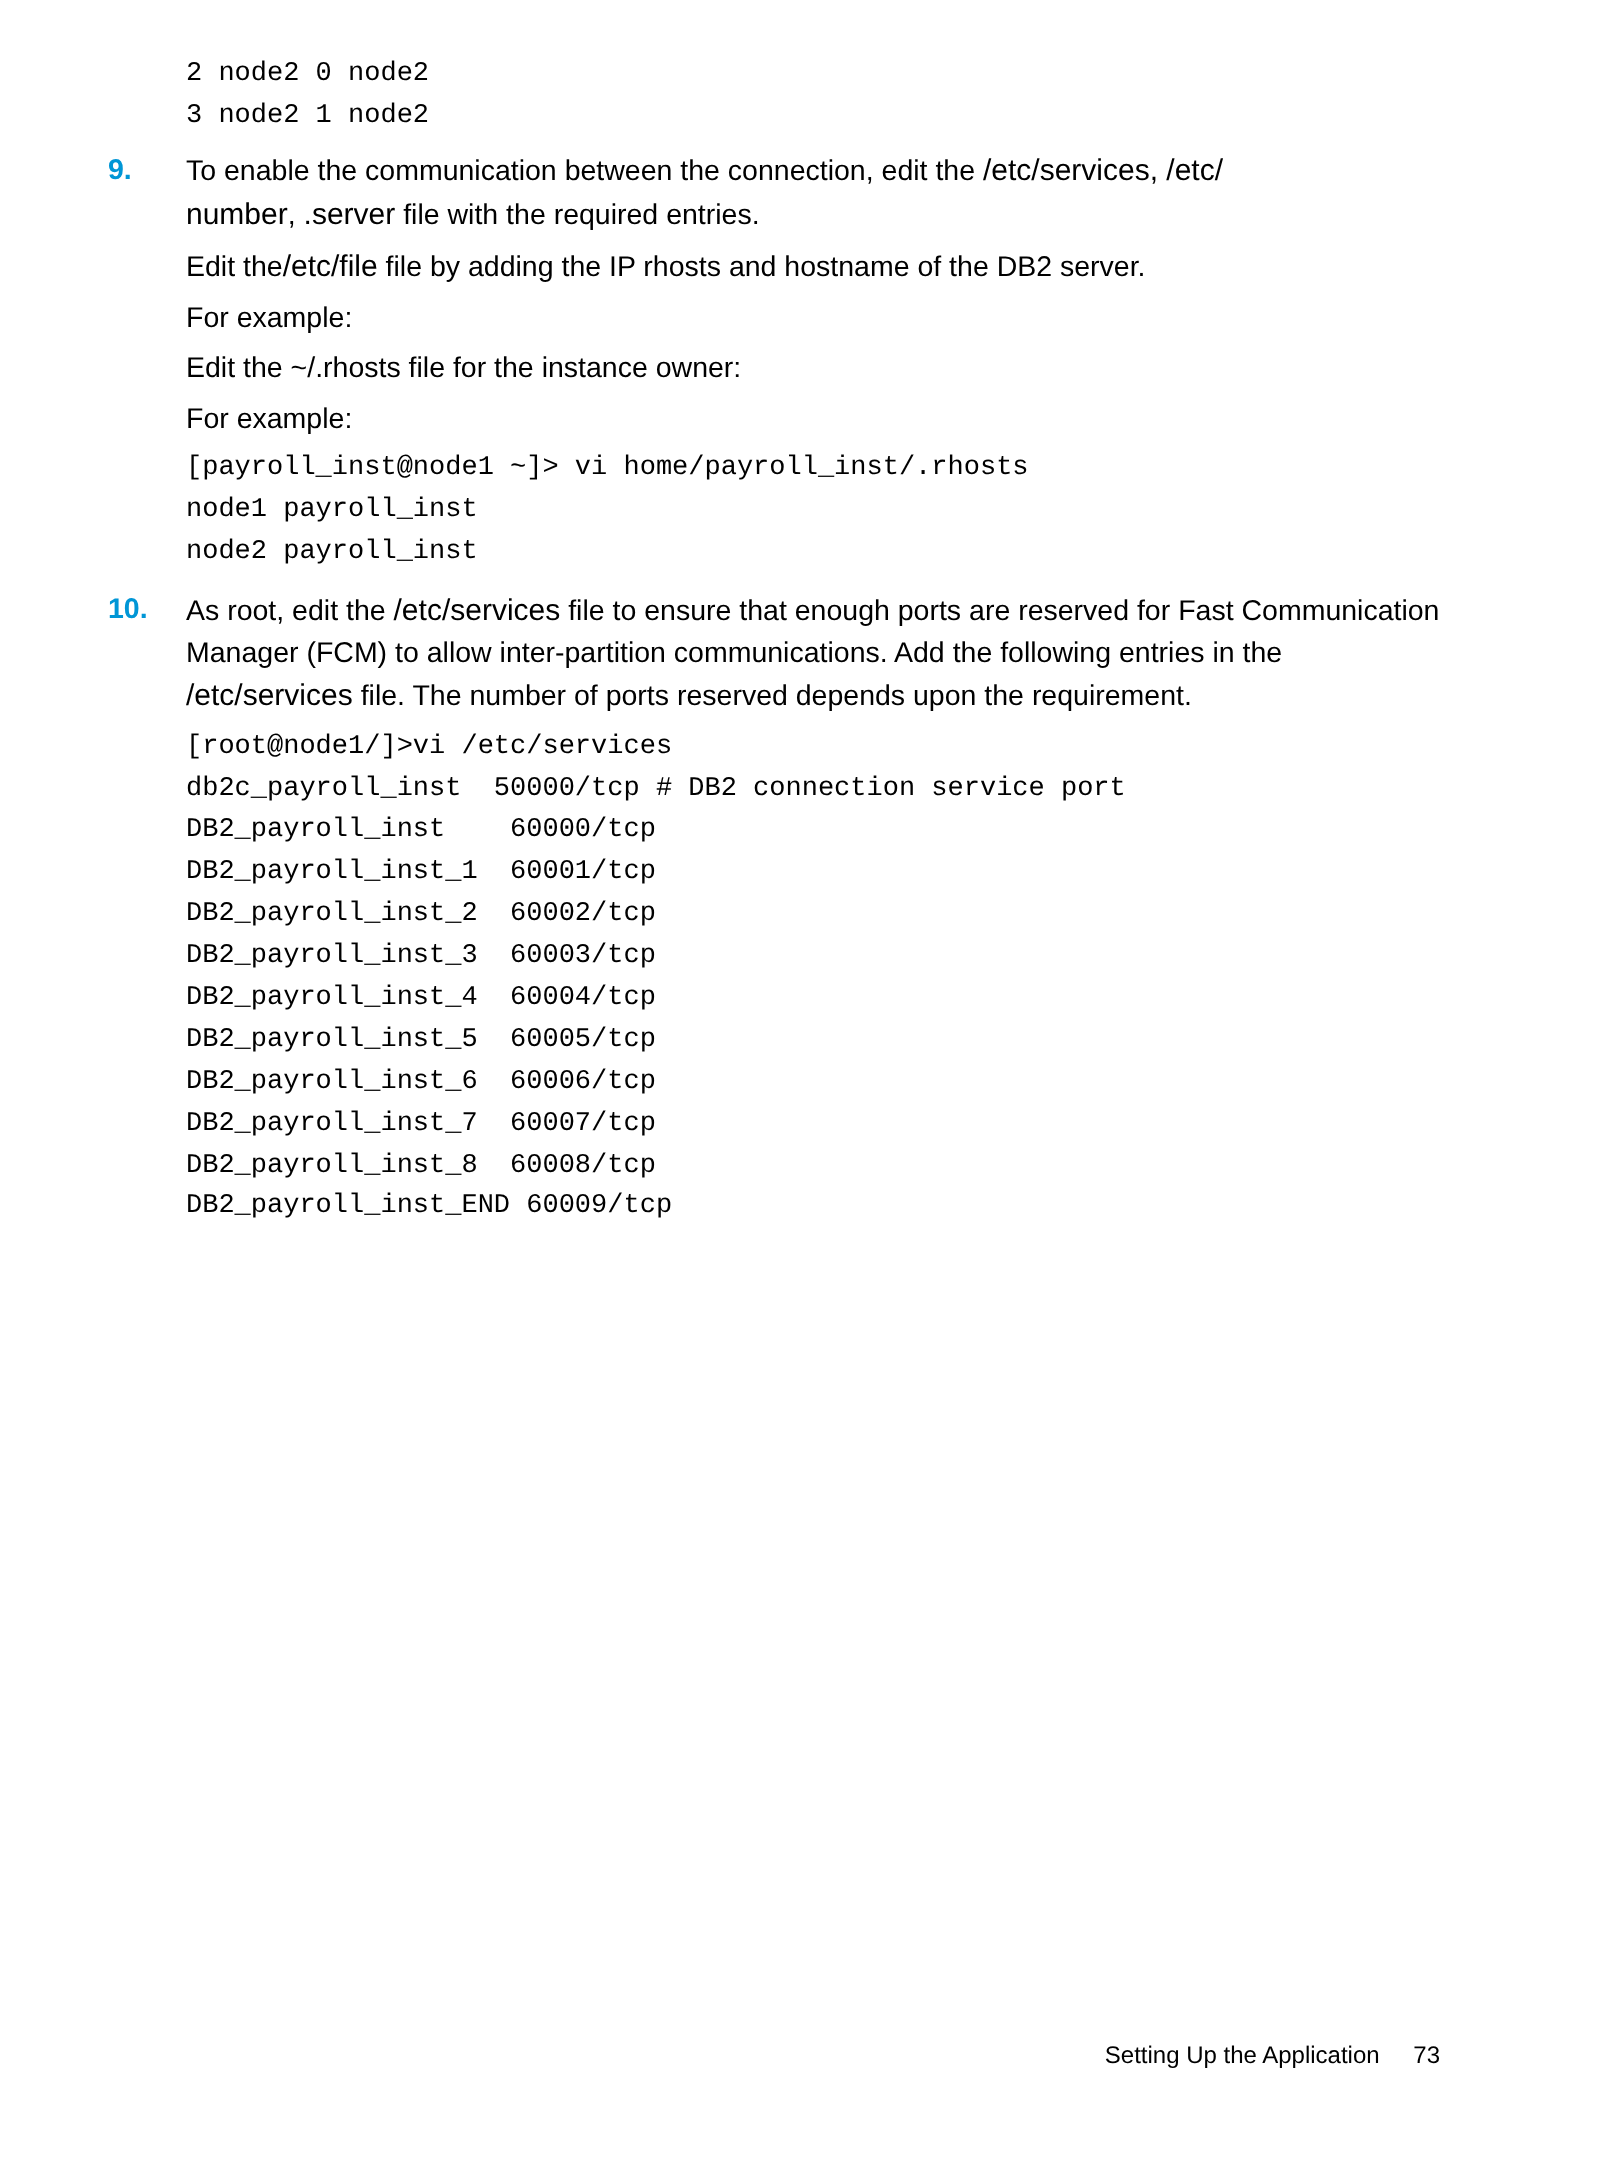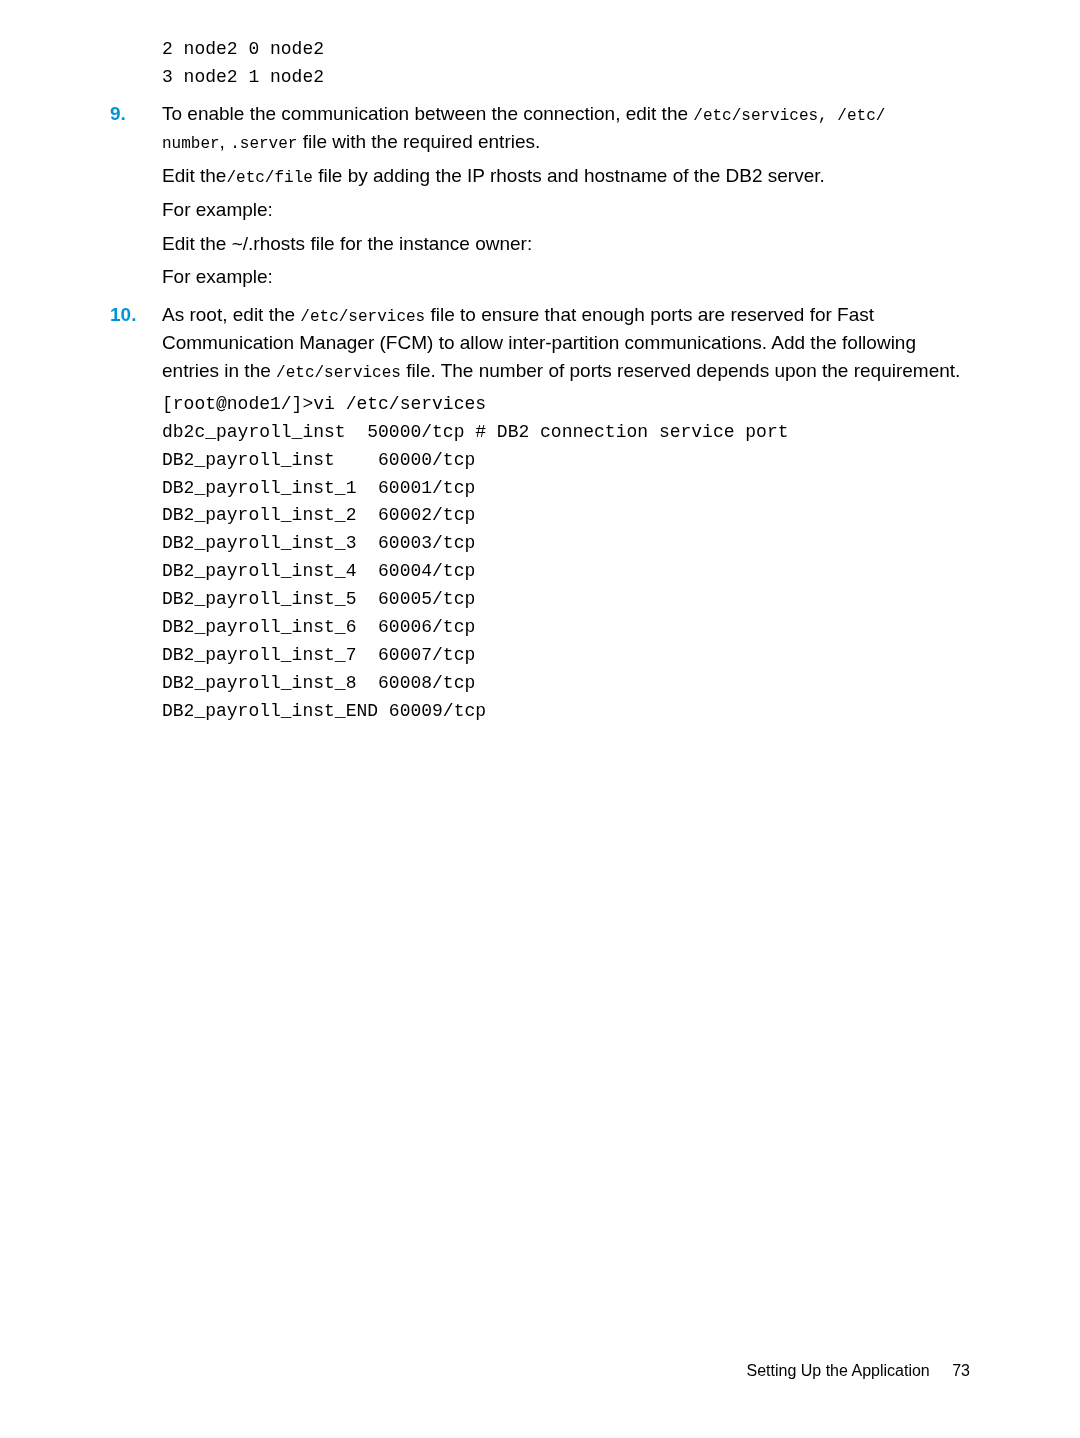--- a/index.html
+++ b/index.html
@@ -11,26 +11,26 @@
     background: #ffffff;
     font-family: Arial, Helvetica, sans-serif;
     color: #000000;
     font-size: 19px;
     line-height: 1.45;
   }
   .page {
     box-sizing: border-box;
     width: 1080px;
     height: 1438px;
-    padding: 32px 110px 56px 110px;
+    padding: 32px 110px 56px 72px;
     position: relative;
   }
   .mono {
-    font-family: Liberation Mono, monospace;
-    font-size: 16px;
+    font-family: Liberation Sans, sans-serif;
+    font-size: 20px;
   }
   .code-block {
     font-family: "Courier New", Courier, monospace;
     font-size: 18px;
     white-space: pre;
     margin: 4px 0 8px 0;
     line-height: 1.55;
   }
   ol.steps {
     list-style: none;
@@ -49,21 +49,21 @@
     color: #0096d6;
     font-weight: bold;
     font-size: 19px;
   }
   .para {
     margin: 6px 0;
   }
   .footer {
     position: absolute;
     bottom: 56px;
-    right: 110px;
+    right: 120px;
     font-size: 16px;
     color: #000000;
     margin-top: 32px;
   }
   .footer .section-name {
     margin-right: 18px;
   }
   .nested-indent {
     padding-left: 52px;
   }
@@ -92,20 +92,23 @@
         <span>Edit the</span><span class="mono">/etc/file</span><span> file by adding the IP rhosts and hostname of the DB2 server.</span>
       </div>
 
       <div class="para">For example:</div>
 
 
       <div class="para">Edit the ~/.rhosts file for the instance owner:</div>
 
       <div class="para">For example:</div>
 
+      <div class="code-block">[payroll_inst@node1 ~]&gt; vi home/payroll_inst/.rhosts
+node1 payroll_inst
+node2 payroll_inst</div>
     </li>
 
     <li>
       <span class="step-num">10.</span>
 
       <div class="para">
         <span>As root, edit the </span><span class="mono">/etc/services</span><span> file to ensure that enough ports are reserved for Fast Communication Manager (FCM) to allow inter-partition communications. Add the following entries in the </span><span class="mono">/etc/services</span><span> file. The number of ports reserved depends upon the requirement.</span>
       </div>
 
       <div class="code-block">[root@node1/]&gt;vi /etc/services

